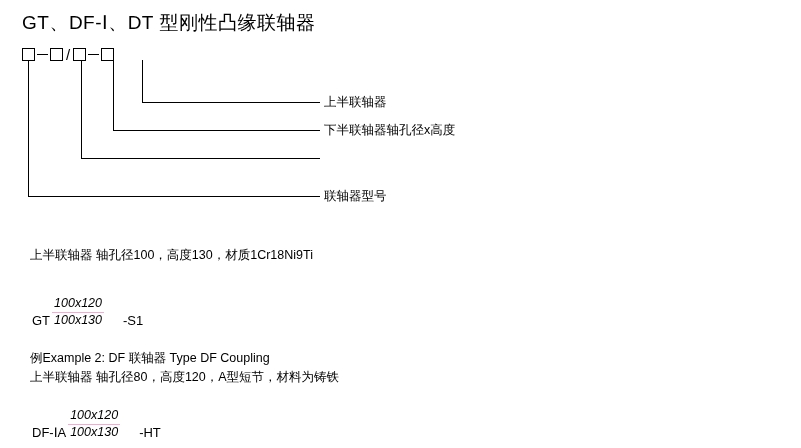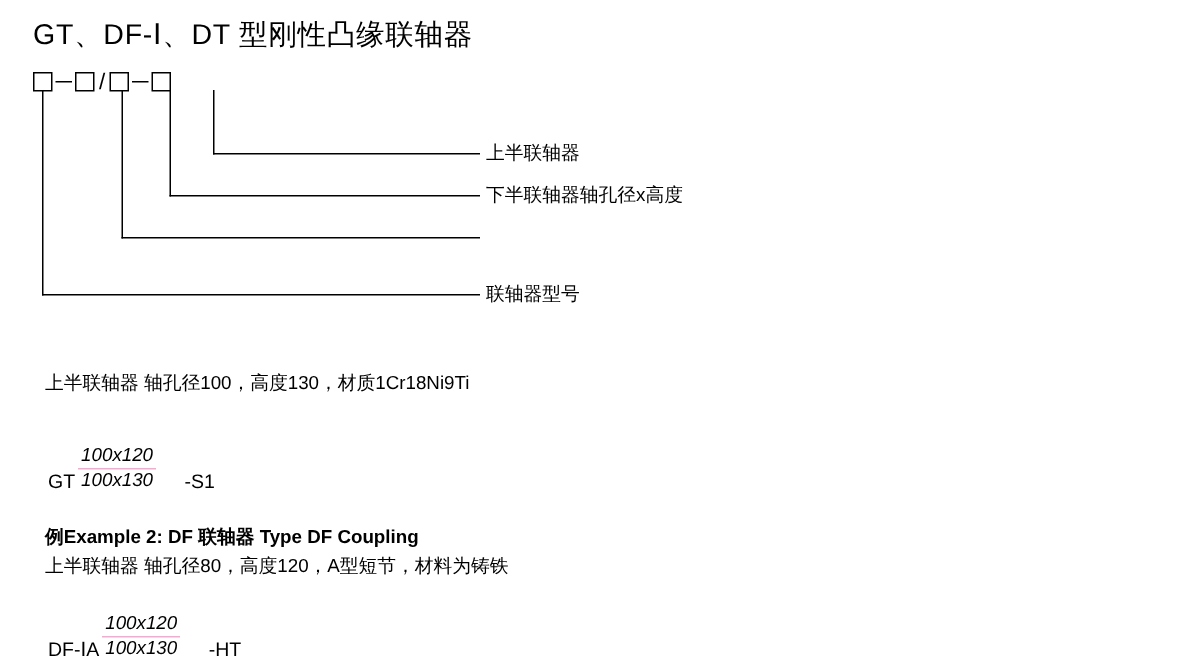--- a/index.html
+++ b/index.html
@@ -143,21 +143,21 @@
 
   <div class="formula" style="left:32px; top:297px;">
     <span class="lead-txt">GT</span>
     <span class="frac">
       <span class="num">100x120</span>
       <span class="den">100x130</span>
     </span>
     <span class="tail-txt">-S1</span>
   </div>
 
-  <div class="ex" style="left:30px; top:352px;font-weight:bold;">例Example 2: DF 联轴器 Type  DF Coupling</div>
+  <div class="ex" style="left:30px; top:352px;">例Example 2: DF 联轴器 Type  DF Coupling</div>
   <div class="ex" style="left:30px; top:371px;">上半联轴器  轴孔径80，高度120，A型短节，材料为铸铁</div>
 
   <div class="formula" style="left:32px; top:409px;">
     <span class="lead-txt">DF-ⅠA</span>
     <span class="frac">
       <span class="num">100x120</span>
       <span class="den">100x130</span>
     </span>
     <span class="tail-txt">-HT</span>
   </div>

